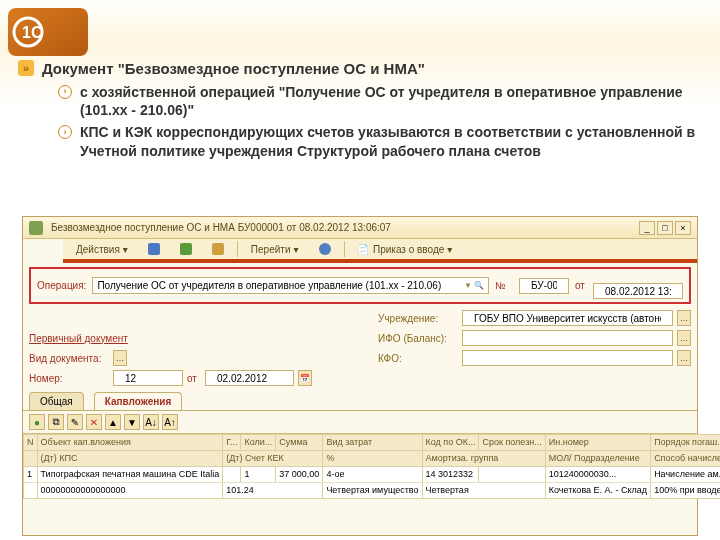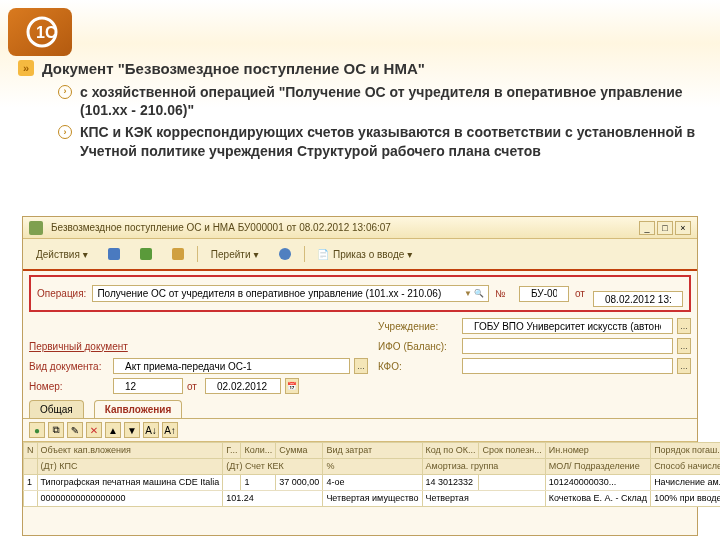--- a/index.html
+++ b/index.html
@@ -1,34 +1,34 @@
 <!DOCTYPE html>
 <html><head>
 <meta charset="utf-8">
 <style>
   * { box-sizing: border-box; margin: 0; padding: 0; }
   body { font-family: Arial, sans-serif; font-size: 12px; width: 720px; height: 540px; background: #fff; overflow: hidden; }
   .slide { background: linear-gradient(180deg, #fff 0%, #fff6e0 8%, #fff 20%); padding: 0; height: 540px; position: relative; }
-  .logo { position: absolute; top: 8px; left: 8px; width: 64px; height: 48px; background: linear-gradient(145deg,#d97a1f,#b35a0f); border-radius: 8px; display:flex; align-items:center; justify-content:flex-end; }
+  .logo { position: absolute; top: 8px; left: 8px; width: 80px; height: 48px; background: linear-gradient(145deg,#d97a1f,#b35a0f); border-radius: 8px; display:flex; align-items:center; justify-content:flex-start; }
   .logo svg { width: 50px; height: 36px; }
   .title { position: absolute; left: 100px; top: 6px; right: 10px; border-bottom: 2px solid #f0c060; padding-bottom: 6px; }
   .title h1 { font-size: 22px; color: #222; font-weight: bold; }
   .content { position: absolute; left: 18px; top: 60px; right: 18px; }
   .bullet-main { display:flex; gap:8px; font-size: 15px; font-weight:bold; color:#333; margin-bottom:6px; }
   .bullet-arrow { width:16px; height:16px; background:#f5b940; border-radius:3px; display:inline-flex; align-items:center; justify-content:center; color:#a06000; font-size:11px; flex-shrink:0; }
   .sub-list { margin-left: 40px; }
   .sub-item { display:flex; gap:8px; font-size:14px; font-weight:bold; color:#333; margin-bottom:4px; line-height:1.3; }
   .sub-arrow { width:14px; height:14px; border:1.5px solid #c28a20; border-radius:50%; display:inline-flex; align-items:center; justify-content:center; color:#c28a20; font-size:9px; flex-shrink:0; margin-top:2px; }
   .app-window { position:absolute; left:22px; top:216px; right:22px; bottom:4px; border:1px solid #bfa060; background:#fdf8ec; font-size:10px; }
   .titlebar { background:linear-gradient(#fef7df,#f4e6b8); height:22px; padding:2px 6px; display:flex; align-items:center; gap:8px; border-bottom:1px solid #d4bb7a; }
   .titlebar .doc-icon { width:14px; height:14px; background:#7fa050; display:inline-block; border-radius:2px; }
   .titlebar .title-text { flex:1; color:#5a4a1a; font-size:10px; }
   .win-controls { display:flex; gap:2px; }
   .win-btn { width:16px; height:14px; border:1px solid #c8b070; background:#f7eecb; display:inline-flex; align-items:center; justify-content:center; font-size:9px; cursor:pointer; }
-  .toolbar { background:#f9f0d2; height:32px; padding:2px 6px; display:flex; align-items:center; gap:6px; border-bottom:2px solid #c2410c; }
+  .toolbar { background:#f9f0d2; height:24px; padding:2px 6px; display:flex; align-items:center; gap:6px; border-bottom:4px solid #c2410c;margin-left:40px; }
   .tb-btn { padding:1px 6px; border:1px solid transparent; color:#5a4a1a; cursor:pointer; font-size:10px; display:inline-flex; align-items:center; gap:3px; }
   .tb-sep { width:1px; height:16px; background:#d4bb7a; }
   .ic { width:12px; height:12px; display:inline-block; border-radius:2px; }
   .ic-green { background:#5a9a3a; }
   .ic-blue { background:#4a7ac0; }
   .ic-list { background:#d0a040; }
   .ic-q { background:#5080c0; border-radius:50%; }
   .op-row { border:2px solid #cc3030; margin:4px 6px; padding:3px 6px; display:flex; align-items:center; gap:6px; background:#fdf8ec; }
   .op-label { color:#a03020; font-size:10px; }
   .op-select { flex:1; background:#fff; border:1px solid #c8b070; padding:2px 4px; display:flex; align-items:center; justify-content:space-between; cursor:pointer; }
@@ -139,36 +139,35 @@
       <div class="col-right">
         <span class="fld-label2">ИФО (Баланс):</span>
         <input class="fld-input" value="" style="">
         <span class="fld-btn">…</span>
       </div>
     </div>
 
     <div class="field-row">
       <div class="col-left">
         <span class="fld-label">Вид документа:</span>
-        <input class="fld-input" value="Акт приема-передачи ОС-1" style="">
         <span class="fld-btn">…</span>
       </div>
       <div class="col-right">
         <span class="fld-label2">КФО:</span>
         <input class="fld-input" value="" style="">
         <span class="fld-btn">…</span>
       </div>
     </div>
 
     <div class="field-row">
       <div class="col-left">
         <span class="fld-label">Номер:</span>
         <input class="fld-input" style="flex: 0 1 0%; width: 70px;" value="12">
         <span class="fld-label" style="min-width:14px">от</span>
-        <input class="fld-input" style="flex: 0 1 0%; width: 76px;" value="02.02.2012">
+        <input class="fld-input" style="flex: 0 1 0%; width: 89px;" value="02.02.2012">
         <span class="fld-btn">📅</span>
       </div>
     </div>
 
     <div class="tabs">
       <div class="tab">Общая</div>
       <div class="tab active">Капвложения</div>
     </div>
 
     <div class="tab-toolbar">

